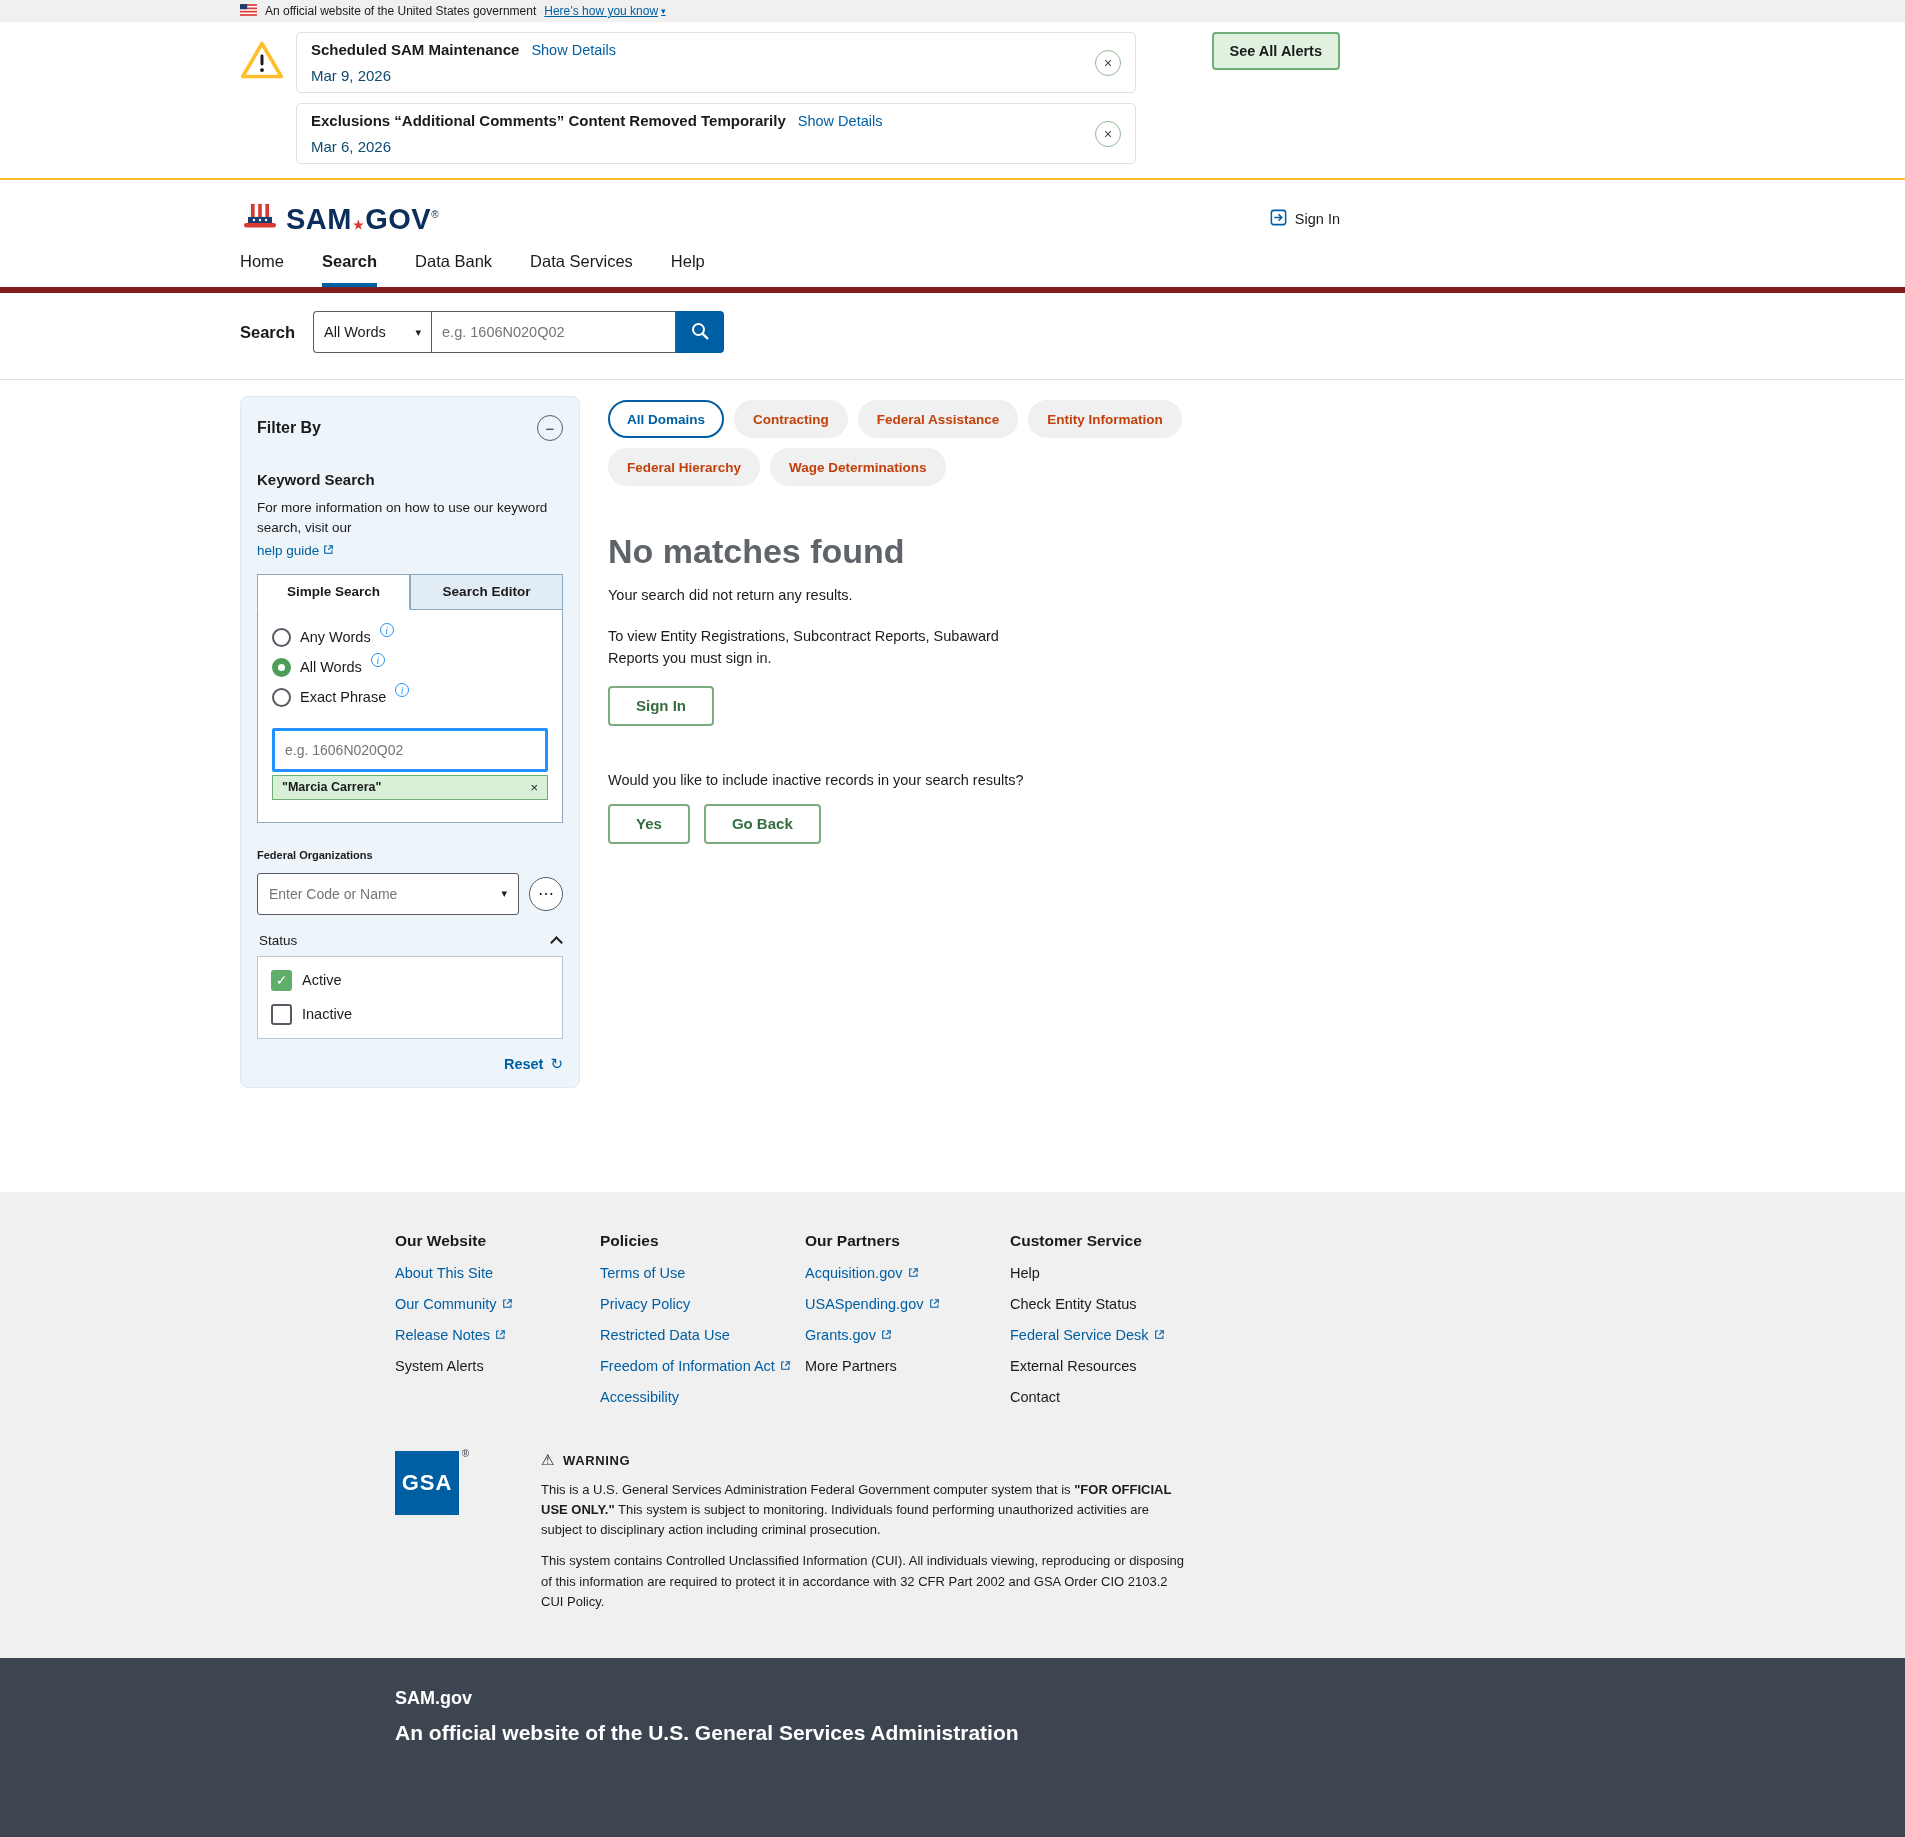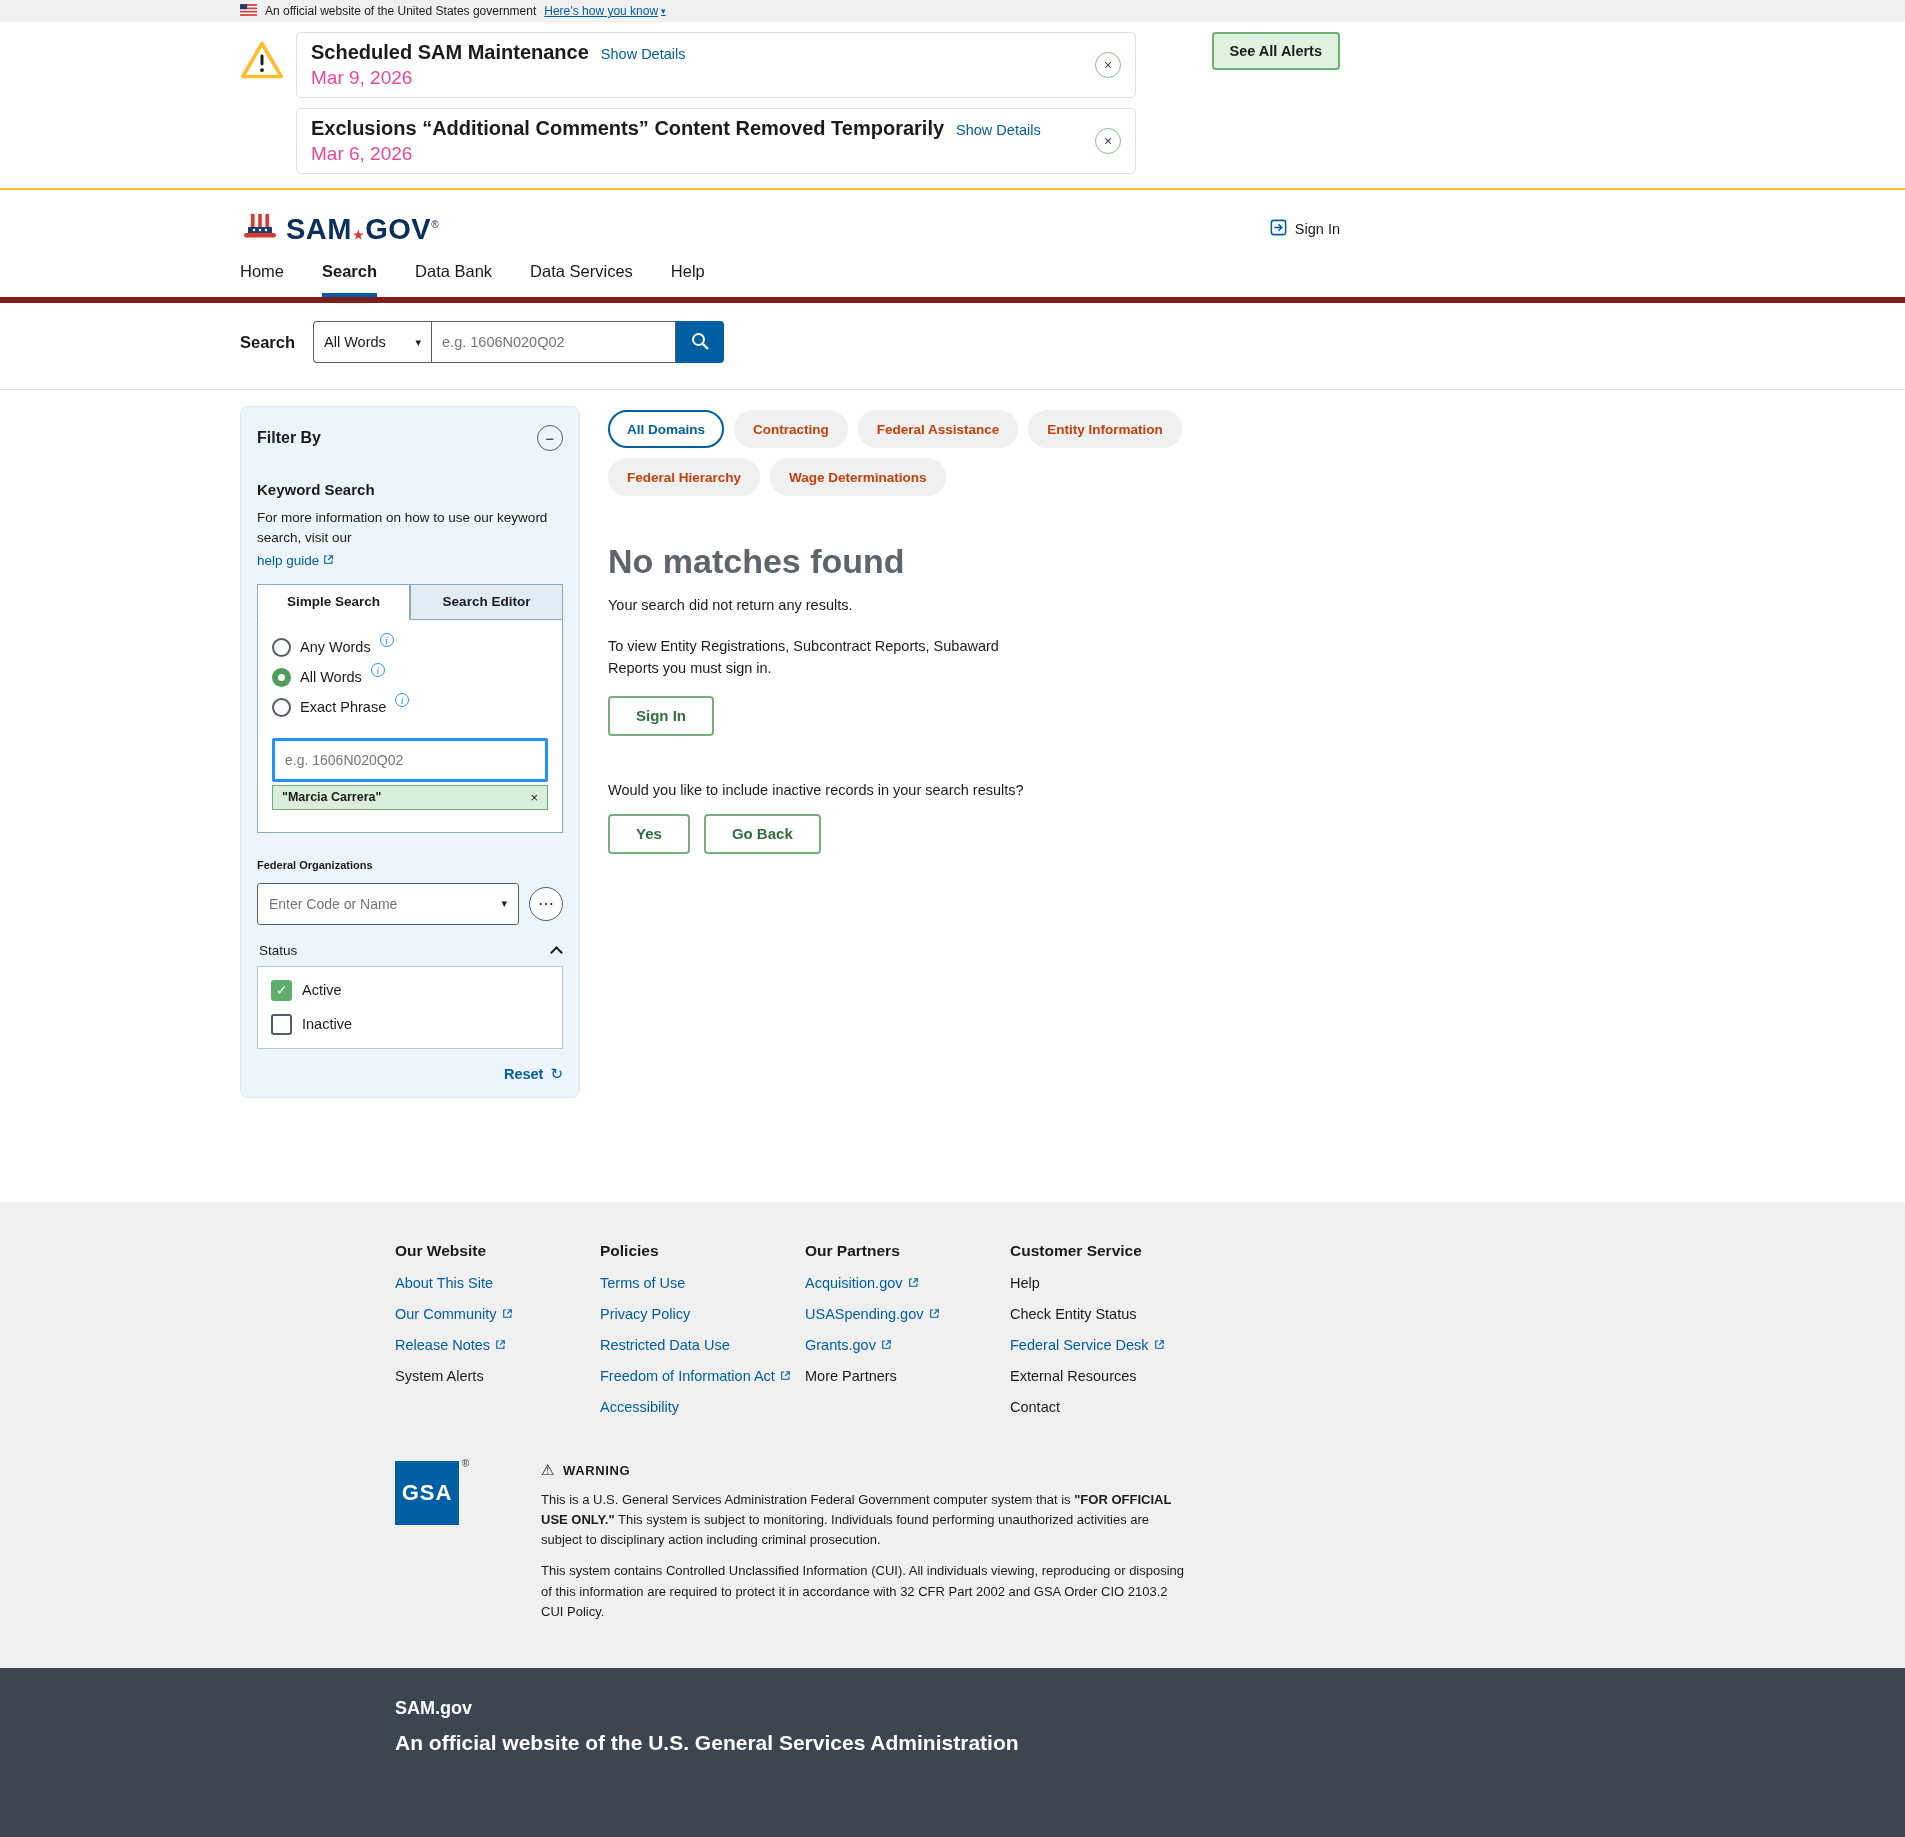--- a/index.html
+++ b/index.html
@@ -15,23 +15,23 @@
   .gb-link{color:#005ea2;text-decoration:underline;display:inline-flex;align-items:center;gap:3px}
   .gb-caret{font-size:9px;color:#005ea2}
 
   
   .alerts{background:#fff;padding:10px 0 14px;border-bottom:2px solid #ffbe2e}
   .alerts-inner{display:flex;align-items:flex-start;gap:12px}
   .warn-tri{margin-top:8px;flex:0 0 auto}
   .alert-stack{display:flex;flex-direction:column;gap:10px;width:840px}
   .alert-box{border:1px solid #dfe1e2;border-radius:5px;padding:8px 14px;display:flex;align-items:center;justify-content:space-between;background:#fff}
   .alert-line{display:flex;align-items:baseline;gap:12px}
-  .alert-title{font-weight:bold;font-size:20px}
+  .alert-title{font-weight:bold;font-size:15px}
   .alert-link{color:#005ea2;font-size:14.5px}
-  .alert-date{font-size:19px;color:#ec4899;margin-top:3px}
+  .alert-date{font-size:15px;color:#0c4a6e;margin-top:9px}
   .alert-close{width:26px;height:26px;border-radius:50%;border:1.5px solid #93b796;background:#fff;color:#3d4551;font-size:14px;line-height:1;display:flex;align-items:center;justify-content:center}
   .see-all{margin-left:auto;height:38px;padding:0 16px;background:#e0f1e0;border:2px solid #6fae76;border-radius:4px;font-weight:bold;font-size:14.5px;color:#1b1b1b}
 
   
   .header-inner{display:flex;justify-content:space-between;align-items:center;padding-top:22px}
   .logo{display:flex;align-items:flex-end;gap:6px}
   .logo-text{font-size:29px;font-weight:bold;color:#0b2e5b;letter-spacing:0.5px;display:flex;align-items:baseline}
   .logo-star{color:#d83933;font-size:12px;margin:0 1px}
   .logo-reg{font-size:10px;color:#0b2e5b;vertical-align:super;position:relative;top:-11px;font-weight:normal}
   .signin-link{display:flex;align-items:center;gap:7px;font-size:14.5px;color:#1b1b1b}

